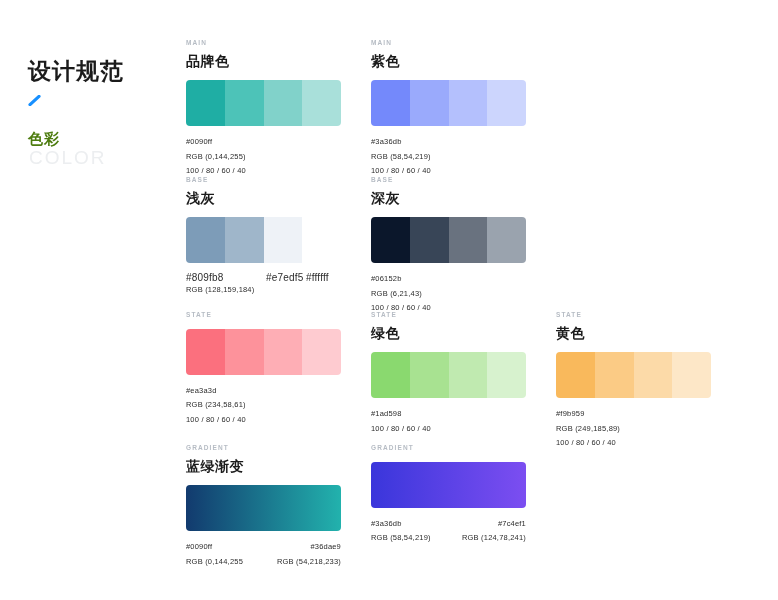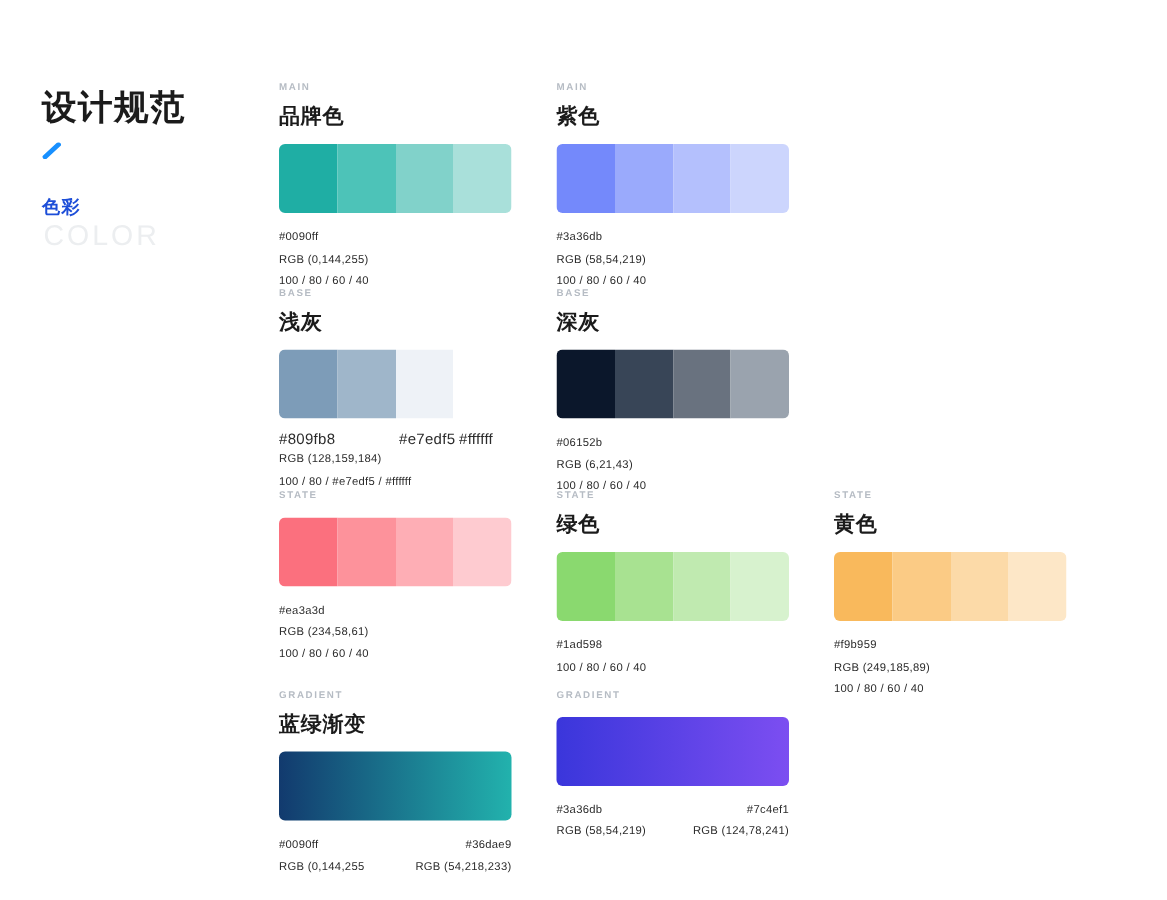--- a/index.html
+++ b/index.html
@@ -14,33 +14,33 @@
   
   .title-block { position:absolute; left:28px; top:58px; width:150px; }
   .main-title {
     font-size:23px; font-weight:bold; color:#1b1b1b;
     letter-spacing:1px; line-height:1.2; white-space:nowrap;
   }
   .accent-mark { margin-top:9px; width:22px; height:11px; position:relative; }
   .accent-mark svg { display:block; }
   .sub-title-wrap { position:relative; margin-top:24px; height:46px; }
   .sub-title {
-    font-size:12px; font-weight:bold; color:#1d4ed8;
+    font-size:15px; font-weight:bold; color:#4d7c0f;
     letter-spacing:1px; position:absolute; left:0; top:0;
   }
   .sub-watermark {
     position:absolute; left:1px; top:17px;
     font-size:19px; font-weight:normal; letter-spacing:2px;
     color:#eceef0;
   }
 
   
   .grid { position:absolute; left:186px; top:40px; width:580px; }
   .row { position:relative; width:100%; }
-  .card { position:absolute; top:16px; width:155px; }
+  .card { position:absolute; top:0; width:155px; }
   .card.col0 { left:0; }
   .card.col1 { left:185px; }
   .card.col2 { left:370px; }
 
   .cat-label {
     font-size:6.5px; letter-spacing:1.1px; color:#b6bcc4;
     font-weight:bold; text-transform:uppercase; line-height:1;
   }
   .card-name {
     font-size:14px; font-weight:bold; color:#1b1b1b;
@@ -139,21 +139,20 @@
             <div class="swatch" style="background: rgb(238, 242, 247);"></div>
             <div class="swatch" style="background: rgb(255, 255, 255);"></div>
           </div>
           <div class="extra-hex-row">
             <div class="extra-hex" style="left: 80px;">#e7edf5</div>
             <div class="extra-hex" style="left: 120px;">#ffffff</div>
             <div class="extra-hex" style="left: 0px; top: 0px;">#809fb8</div>
           </div>
           <div class="meta tight">
             <div class="meta-line">RGB (128,159,184)</div>
-            <div class="meta-line">100 / 80 / #e7edf5 / #ffffff</div>
           </div>
         </div>
         <div class="card col1">
           <div class="cat-label">BASE</div>
           <div class="card-name">深灰</div>
           <div class="swatch-row">
             <div class="swatch" style="background: rgb(11, 23, 43);"></div>
             <div class="swatch" style="background: rgb(56, 69, 87);"></div>
             <div class="swatch" style="background: rgb(105, 114, 127);"></div>
             <div class="swatch" style="background: rgb(154, 163, 174);"></div>

